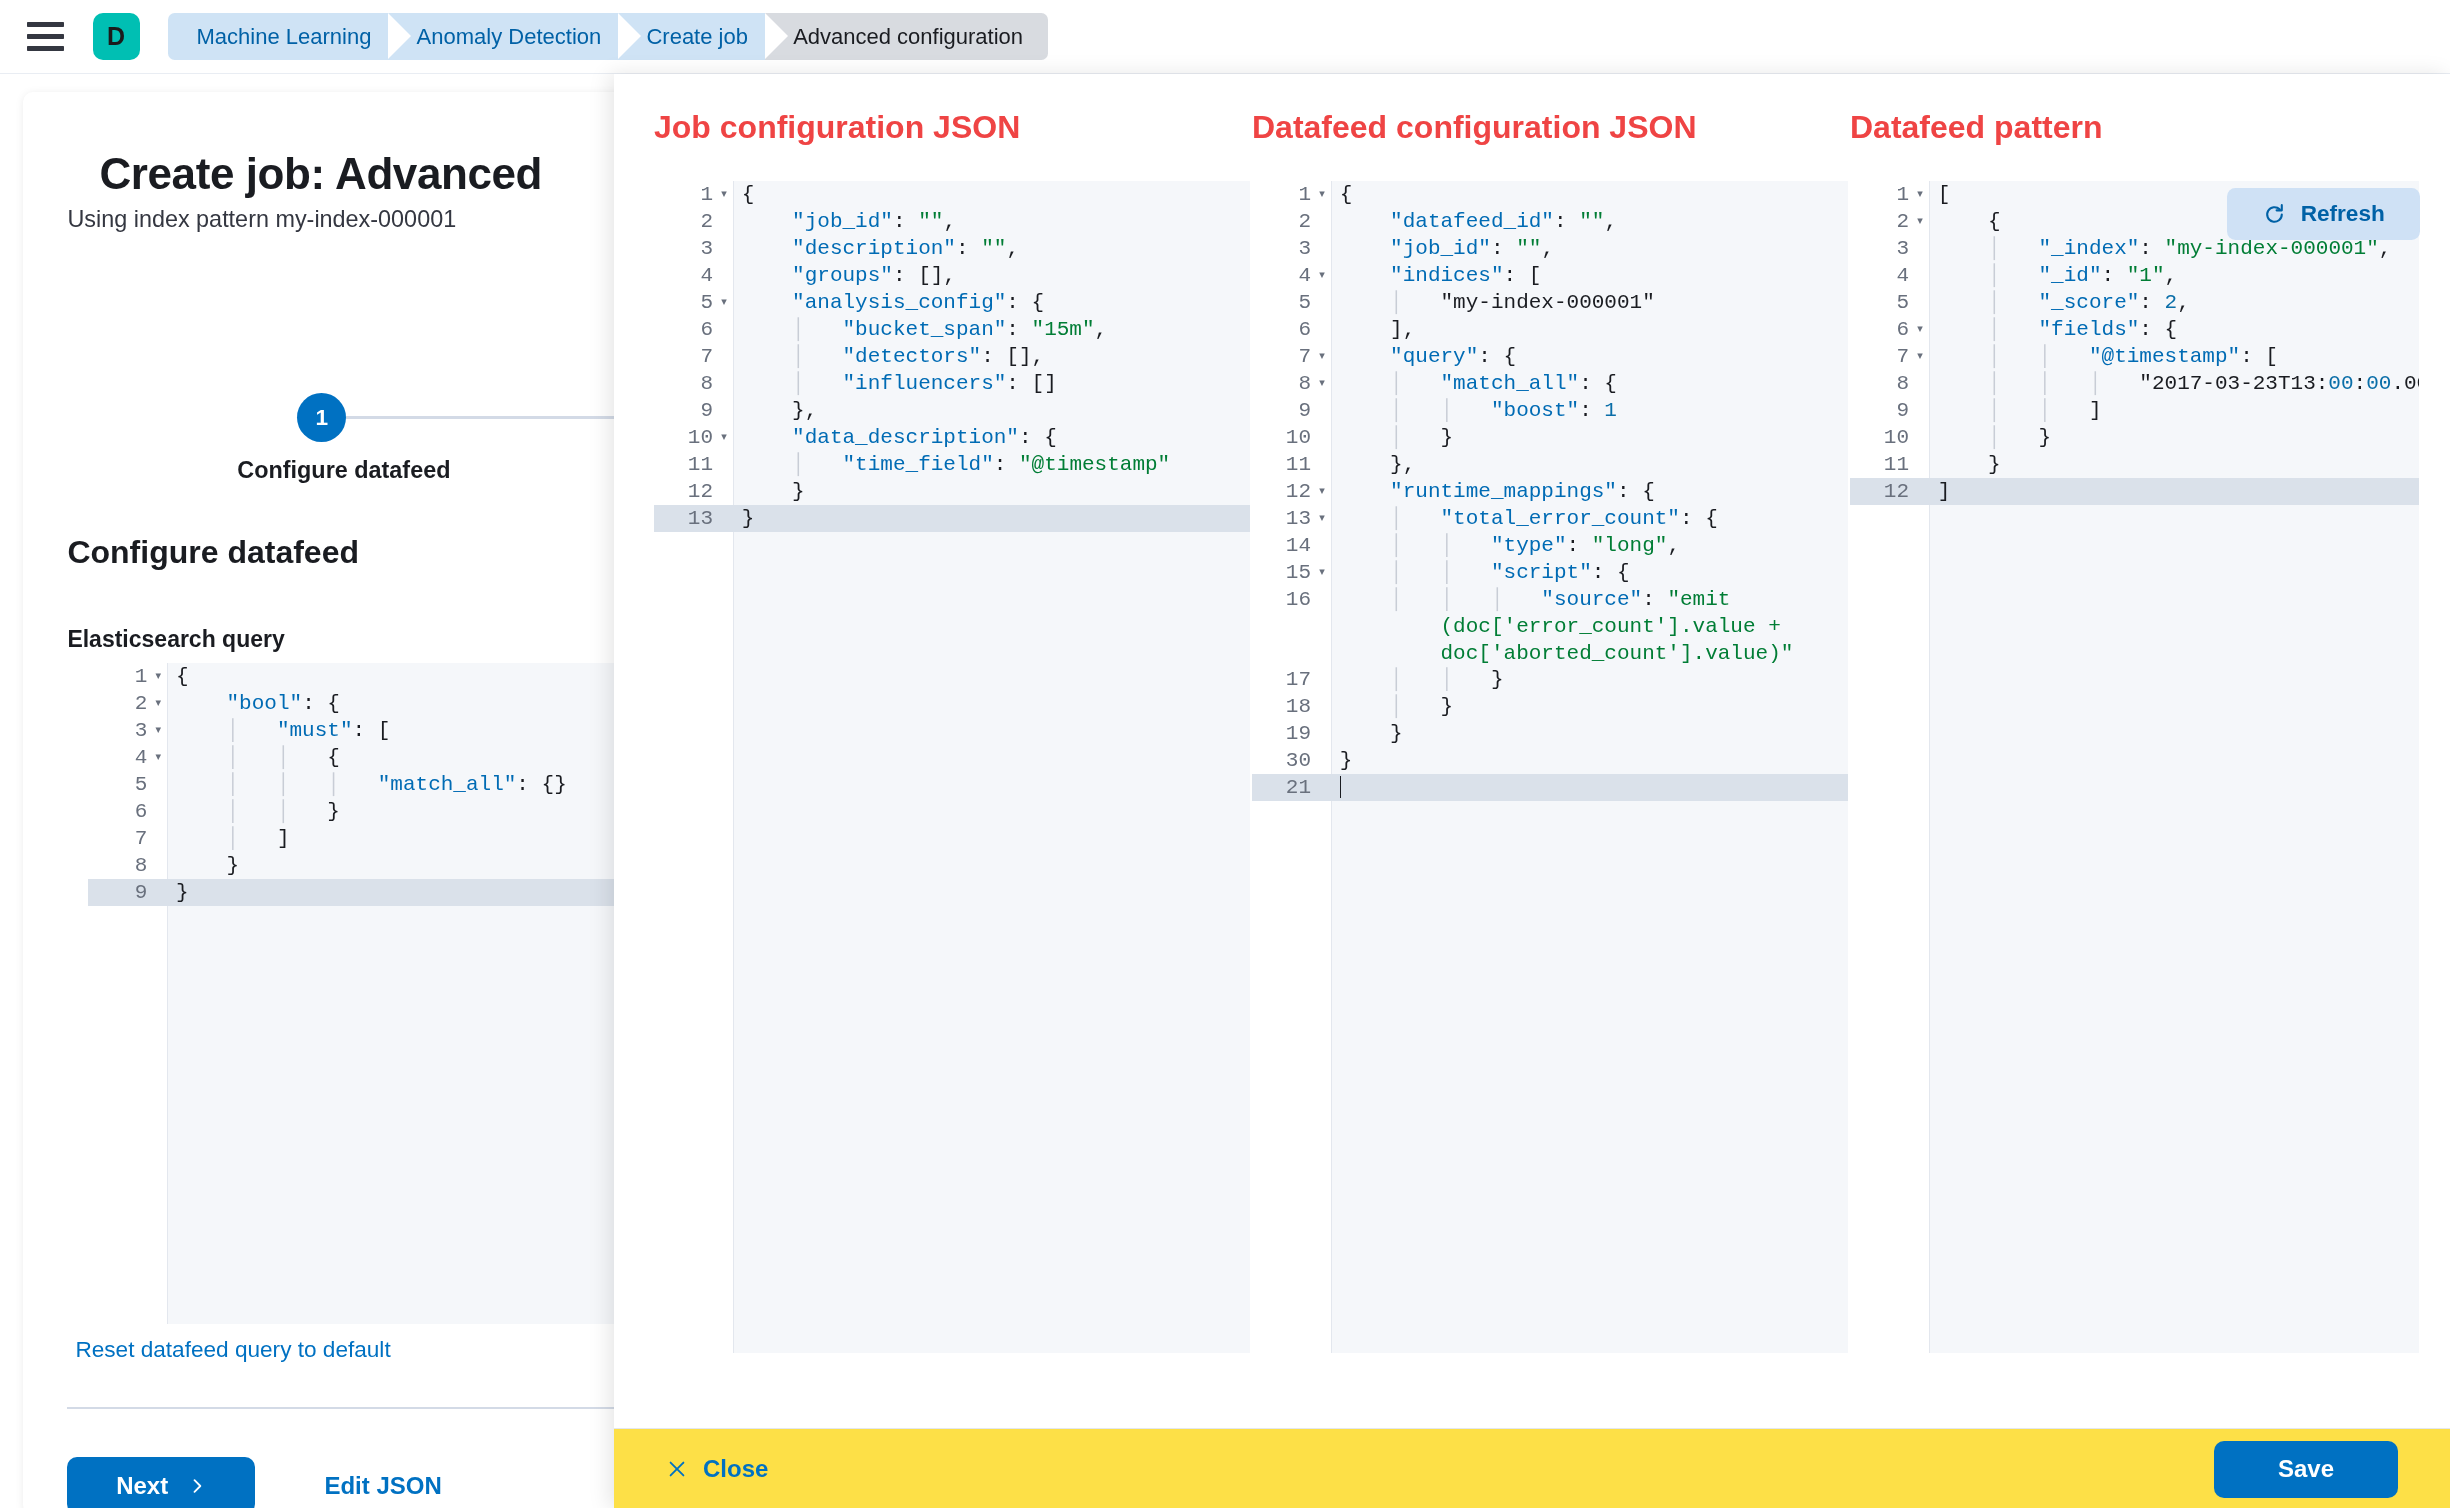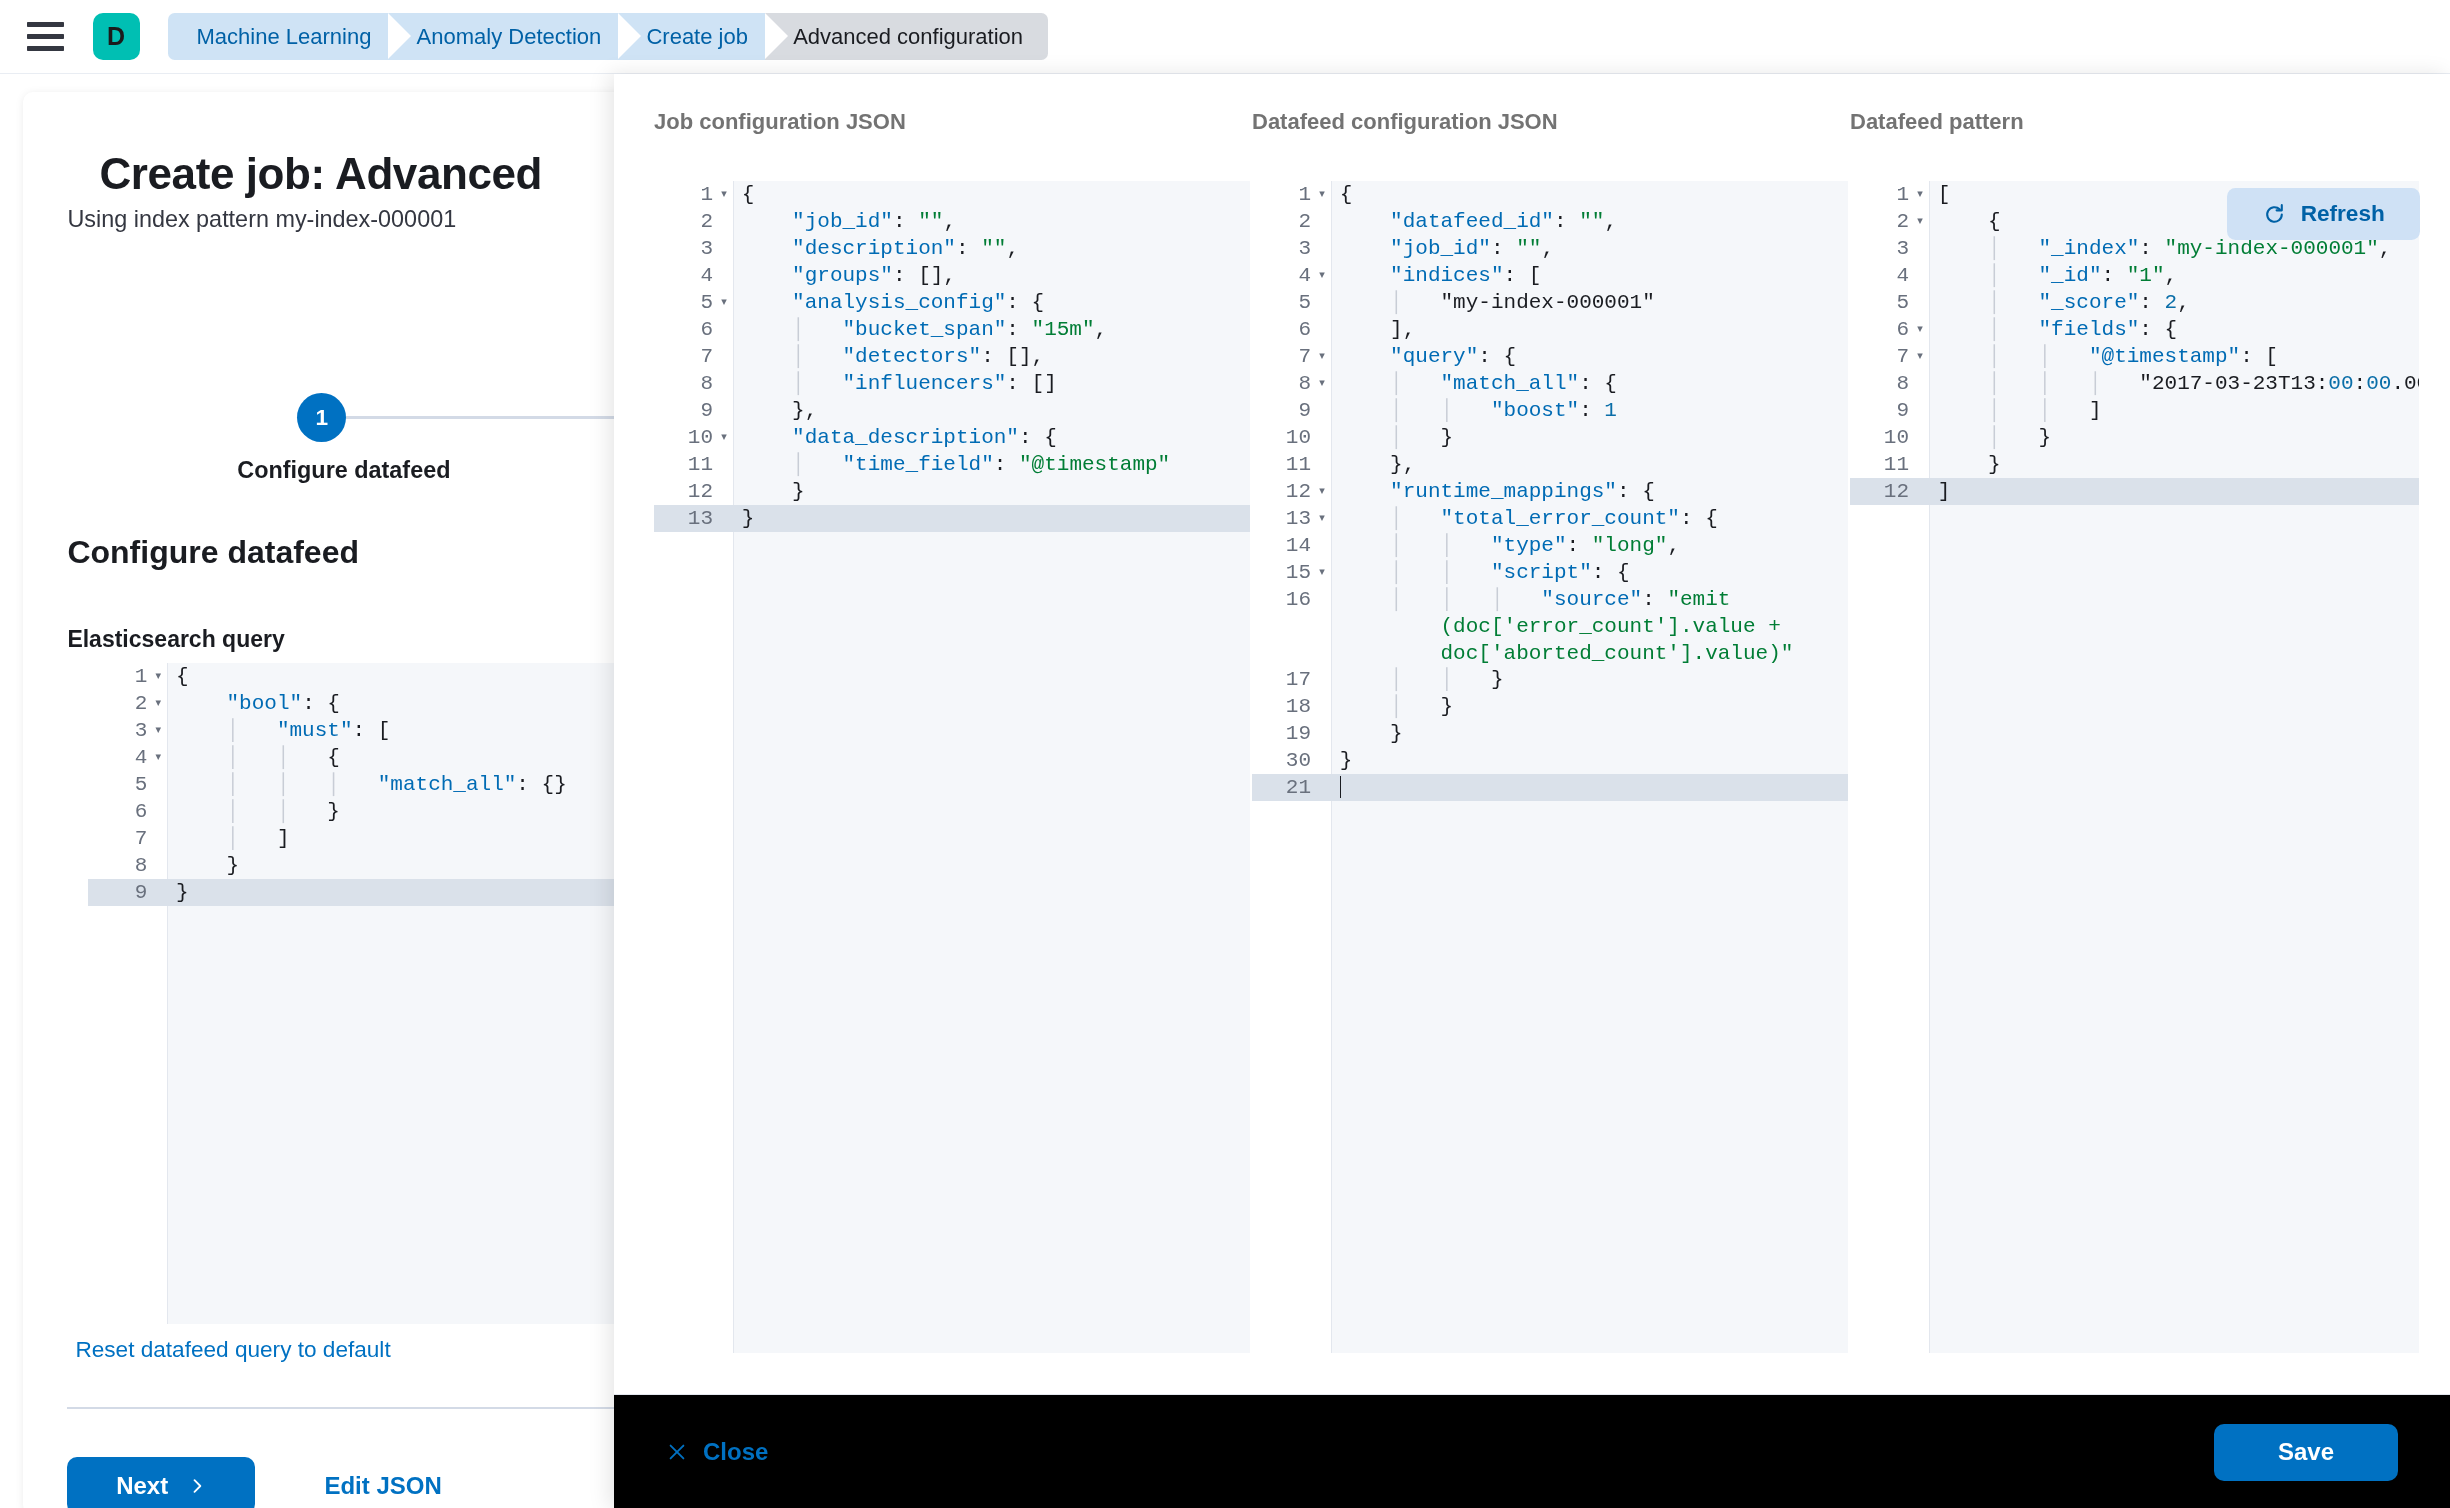--- a/index.html
+++ b/index.html
@@ -165,35 +165,35 @@
     position: absolute; left: 614px; top: 74px;
     width: 1836px; height: 1435px;
     background: #ffffff;
     box-shadow: -5px 0 20px rgba(0,0,0,0.10);
   }
   .flyout-body { position: absolute; left: 0; top: 0; right: 0; height: 1320px; }
 
   .col { position: absolute; top: 0; height: 1320px; }
   .col-head {
     position: absolute; left: 0; top: 35px;
-    font-size: 22px; font-weight: 700; color: #737373; white-space: nowrap;
+    font-size: 32px; font-weight: 700; color: #ef4444; white-space: nowrap;
   }
 
   .refresh-btn {
     position: absolute; right: 30px; top: 114px;
     width: 193px; height: 52px; background: #cfe1f5; border-radius: 8.4px;
     border: none; color: #0061a6; font-size: 22.6px; font-weight: 700;
     display: flex; align-items: center; justify-content: center; gap: 13.4px;
     cursor: pointer;
   }
 
   
   .flyout-footer {
-    position: absolute; left: 0; bottom: 0; width: 100%; height: 115px;
-    background: #000000; border-top: 0.8px solid #e3e7ee;
+    position: absolute; left: 0; bottom: 0; width: 100%; height: 81px;
+    background: #fde047; border-top: 0.8px solid #e3e7ee;
     display: flex; align-items: center; justify-content: space-between;
     padding: 0 52px;
   }
   .close-btn {
     background: none; border: none; color: #0071c2;
     font-size: 24px; font-weight: 600; display: flex; align-items: center; gap: 15px;
     cursor: pointer; font-family: "Liberation Sans", sans-serif;
   }
   .save-btn {
     width: 184px; height: 57px; background: #0071c2; border: none;

